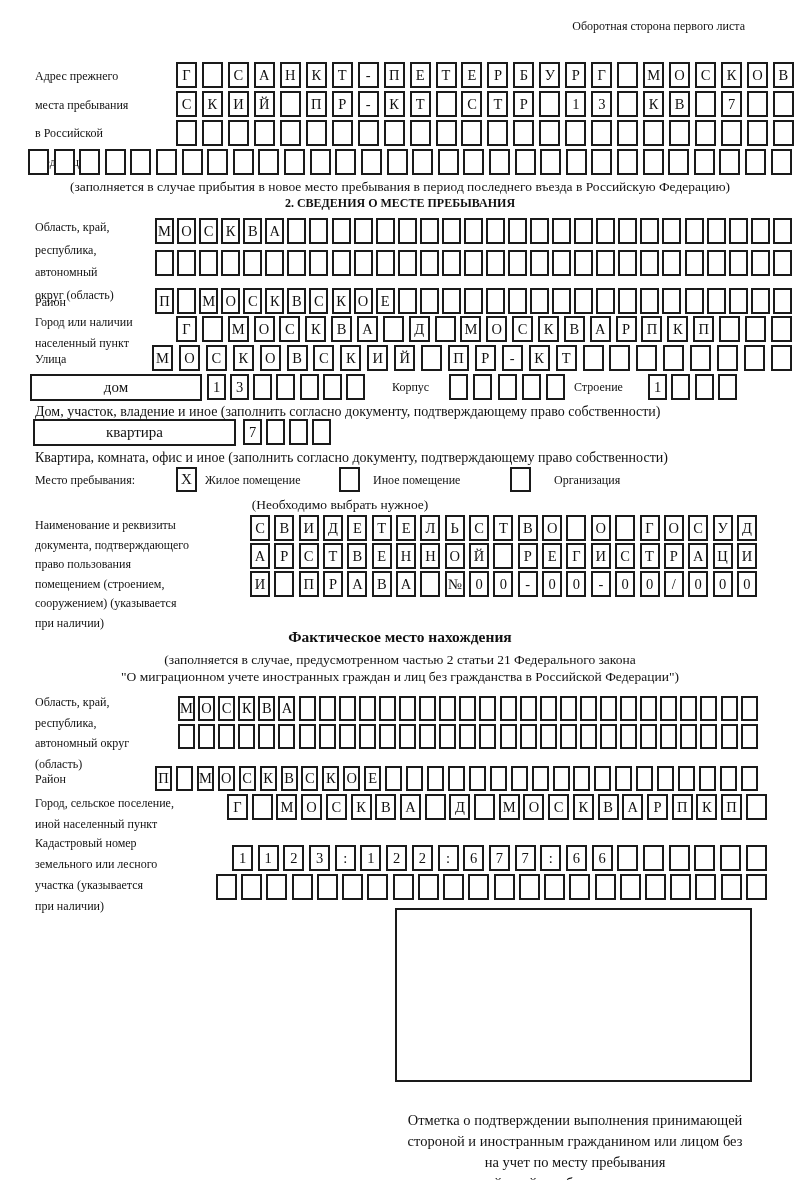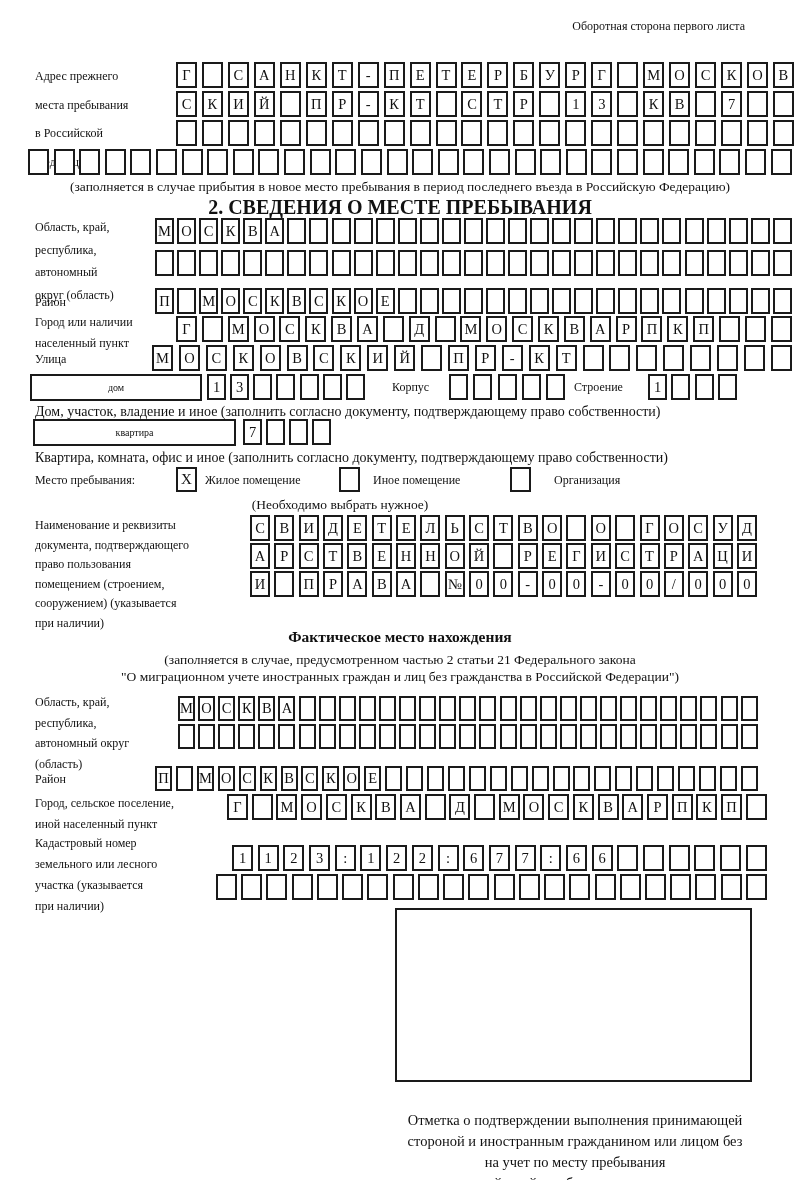--- a/index.html
+++ b/index.html
@@ -1,31 +1,31 @@
 <!DOCTYPE html>
 <html><head>
 <meta charset="utf-8">
 <style>
   html,body{margin:0;padding:0;background:#fff;}
   #page{position:relative;width:800px;height:1180px;background:#ffffff;
         font-family:"Liberation Serif",serif;color:#111;overflow:hidden;}
   .lbl{position:absolute;font-size:12px;line-height:21px;white-space:nowrap;}
   .cap{position:absolute;font-size:13.5px;white-space:nowrap;}
   .center{text-align:center;white-space:normal;}
-  .hdr{position:absolute;left:0;width:800px;text-align:center;font-weight:bold;font-size:20px;}
+  .hdr{position:absolute;left:0;width:800px;text-align:center;font-weight:bold;font-size:12px;}
   .boxrow{position:absolute;display:flex;justify-content:space-between;}
   .cbox{width:20px;height:26px;box-sizing:border-box;border:2px solid #1a1a1a;background:#fff;
         display:inline-flex;align-items:center;justify-content:center;
         font-size:14.5px;font-family:"Liberation Serif",serif;}
   .bw17 .cbox{width:17px;height:25px;}
   .bw19 .cbox{width:19px;}
   .bw20 .cbox{width:20px;}
   .bw21 .cbox{width:21px;}
   .wide-cell{position:absolute;box-sizing:border-box;border:2px solid #1a1a1a;height:27px;
-        display:flex;align-items:center;justify-content:center;font-size:10px;background:#fff;}
+        display:flex;align-items:center;justify-content:center;font-size:15px;background:#fff;}
   .chk{position:absolute;width:21px;height:25px;box-sizing:border-box;border:2px solid #1a1a1a;
         display:flex;align-items:center;justify-content:center;font-size:15px;background:#fff;}
   .stamp{position:absolute;left:395px;top:908px;width:357px;height:174px;
         box-sizing:border-box;border:2px solid #1a1a1a;background:#fff;}
 </style>
 </head>
 <body>
 
 <div id="page">
 

